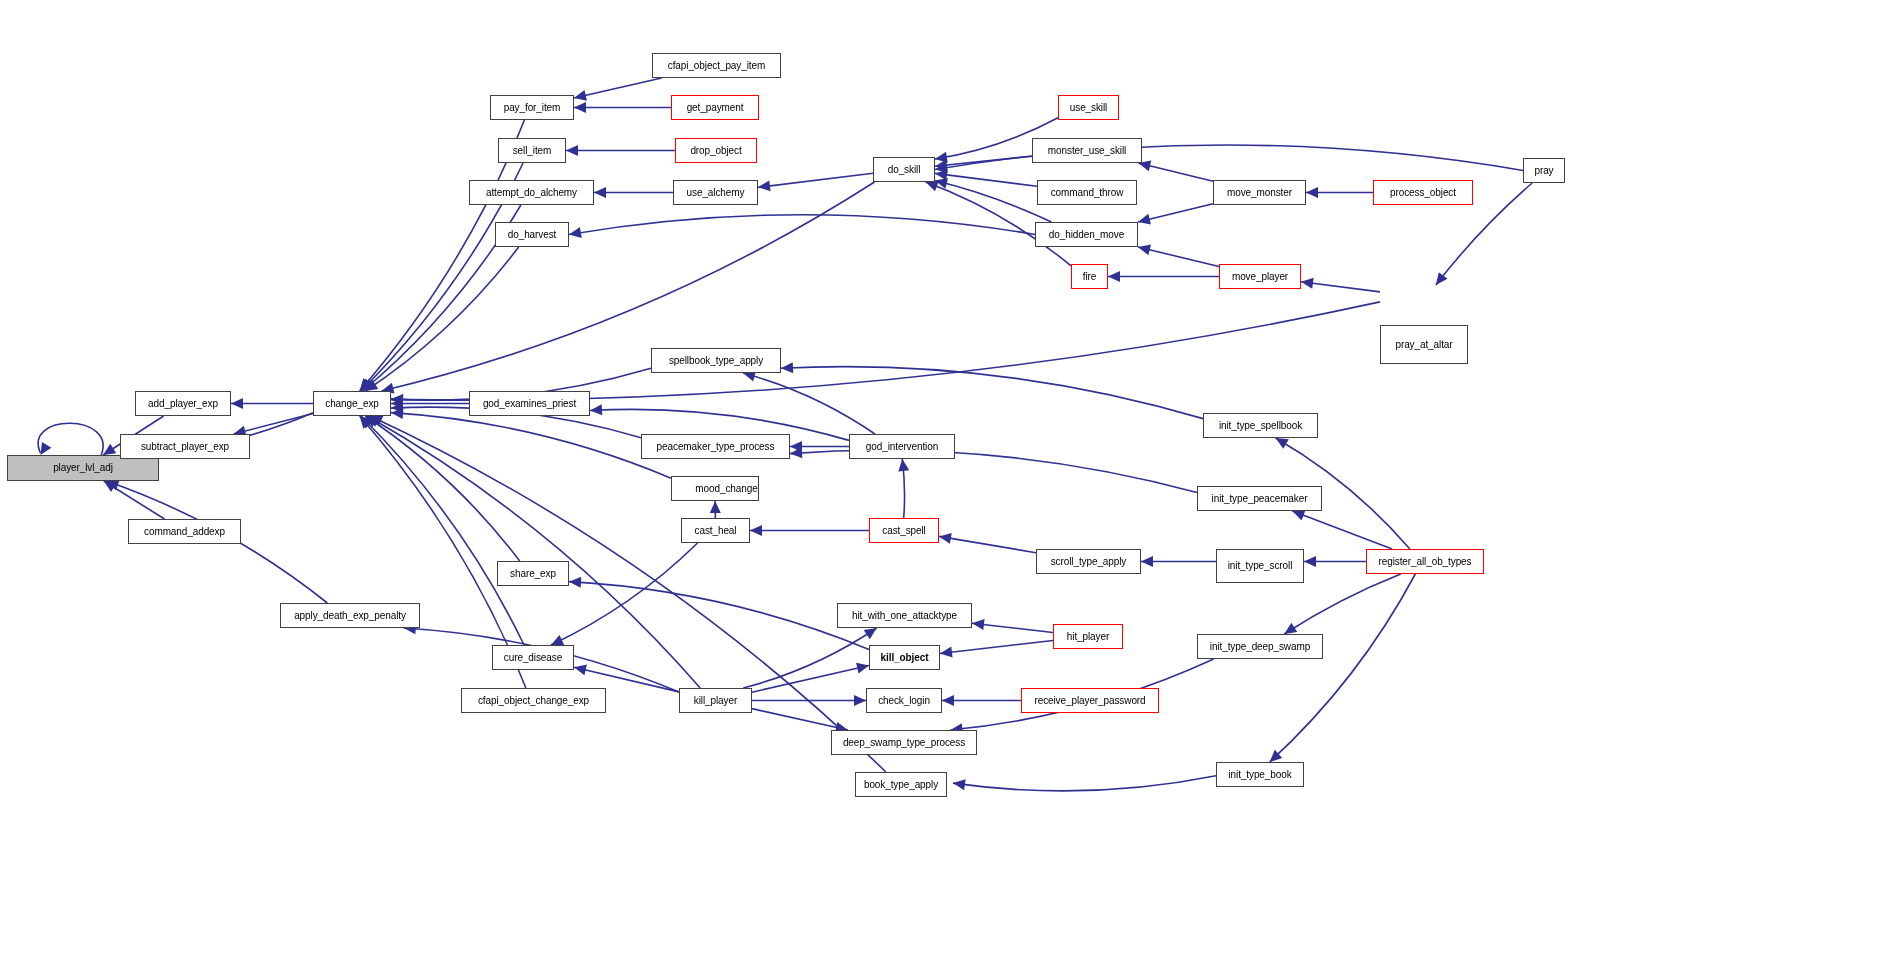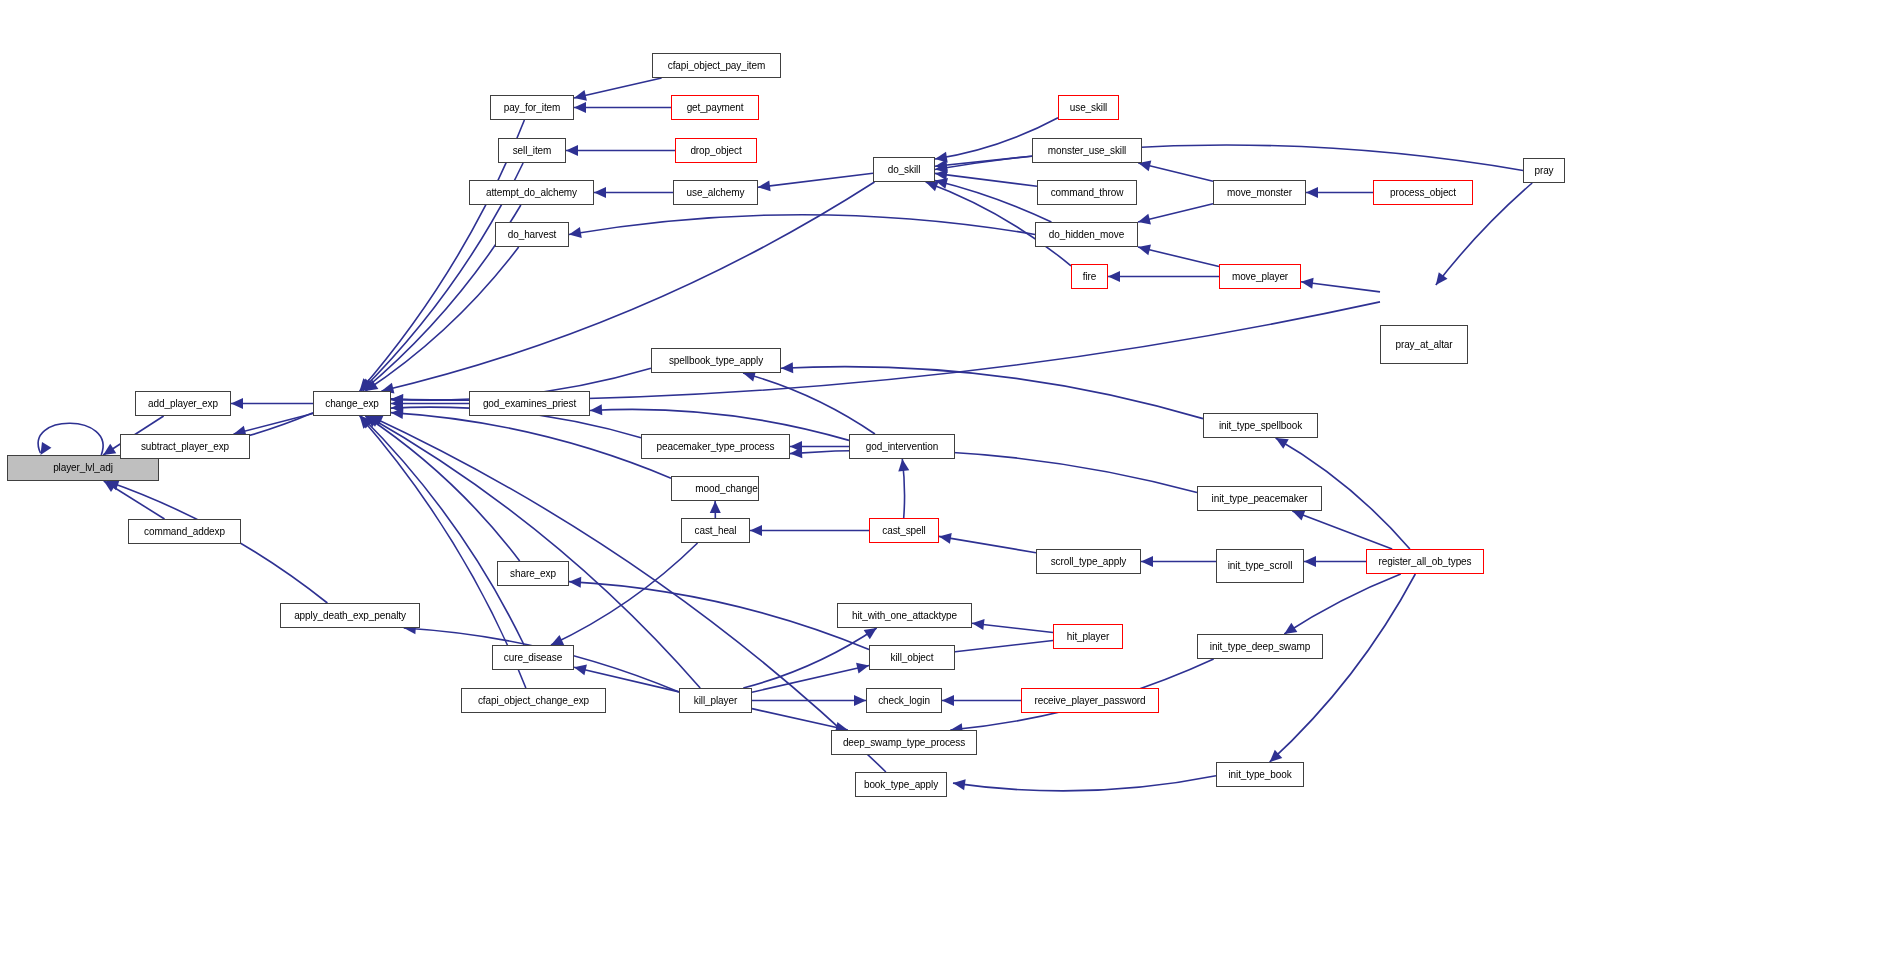--- a/index.html
+++ b/index.html
@@ -418,21 +418,21 @@
       </div>
       <div class="node-box" style="left: 849px; top: 434px; width: 106px; height: 25px;">
         <span class="node-label">god_intervention</span>
       </div>
       <div class="node-box red" style="left: 869px; top: 518px; width: 70px; height: 25px;">
         <span class="node-label">cast_spell</span>
       </div>
       <div class="node-box" style="left: 837px; top: 603px; width: 135px; height: 25px;">
         <span class="node-label">hit_with_one_attacktype</span>
       </div>
-      <div class="node-box" style="left: 869px; top: 645px; width: 86px; height: 25px;">
+      <div class="node-box" style="left: 869px; top: 645px; width: 71px; height: 25px; font-weight: bold;">
         <span class="node-label">kill_object</span>
       </div>
       <div class="node-box" style="left: 866px; top: 688px; width: 76px; height: 25px;">
         <span class="node-label">check_login</span>
       </div>
       <div class="node-box" style="left: 831px; top: 730px; width: 146px; height: 25px;">
         <span class="node-label">deep_swamp_type_process</span>
       </div>
       <div class="node-box" style="left: 855px; top: 772px; width: 92px; height: 25px;">
         <span class="node-label">book_type_apply</span>

